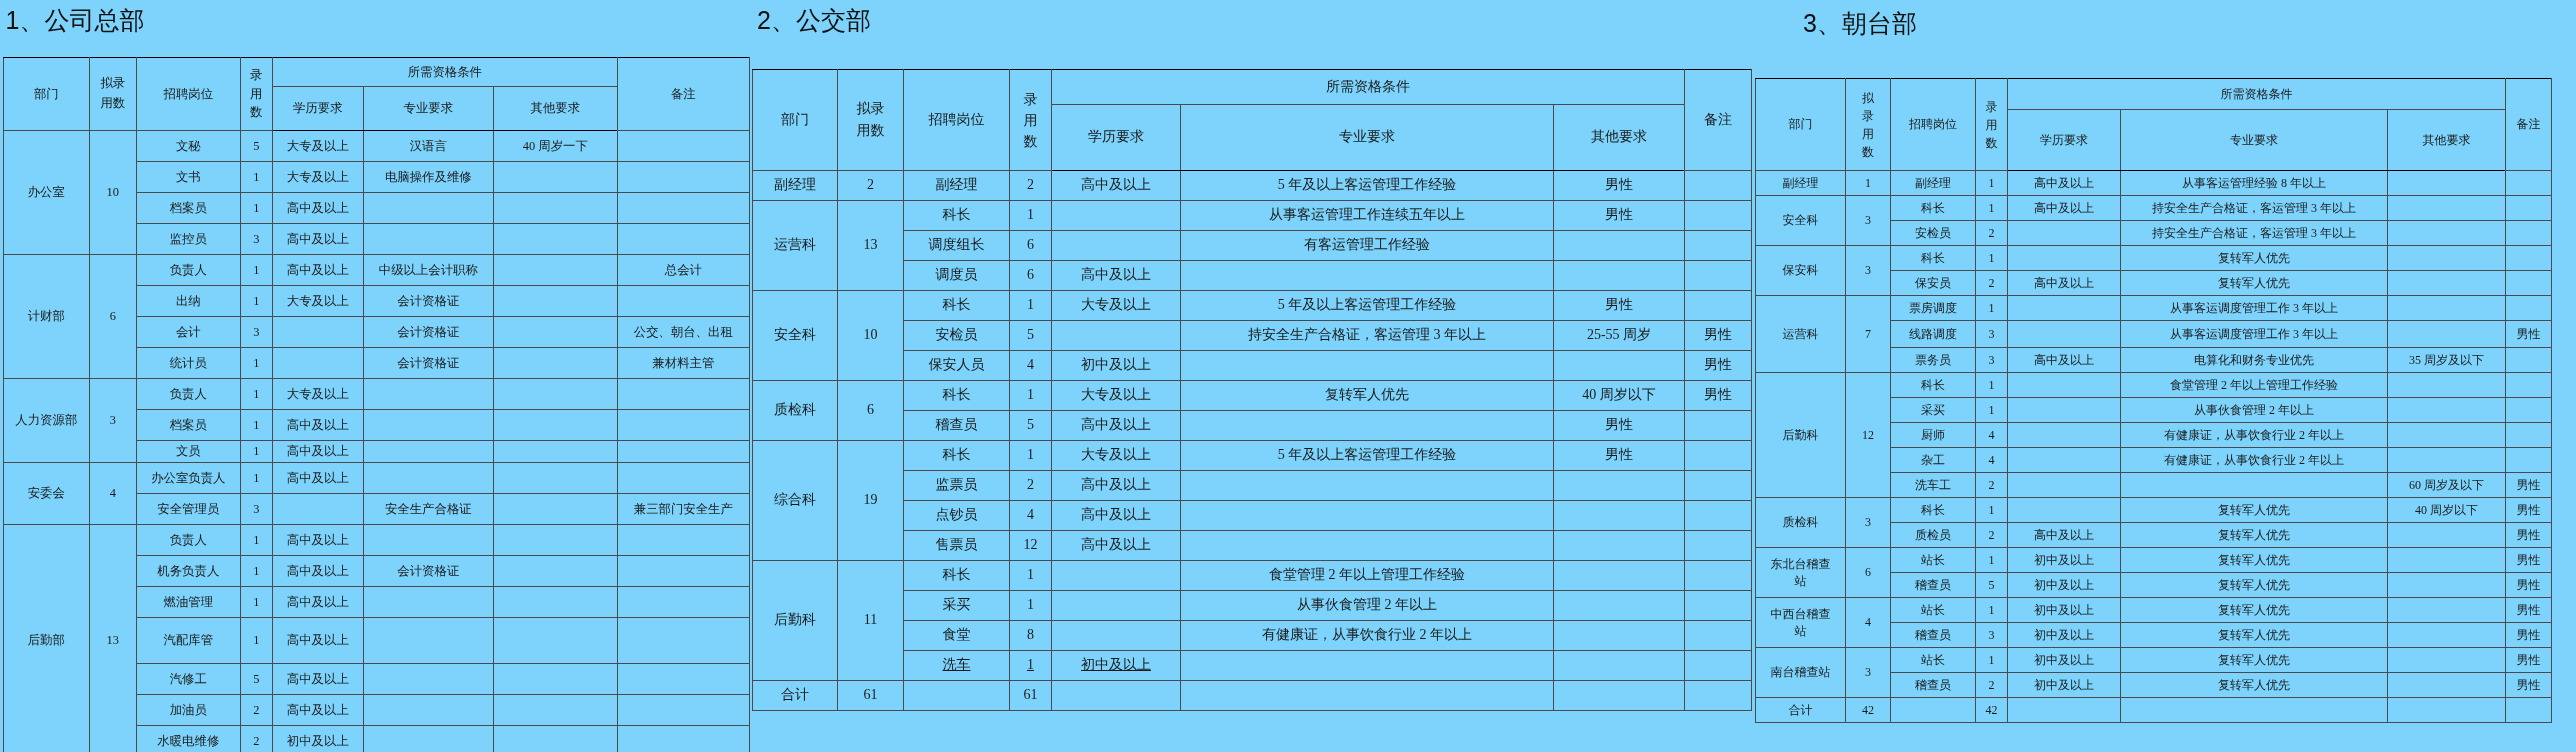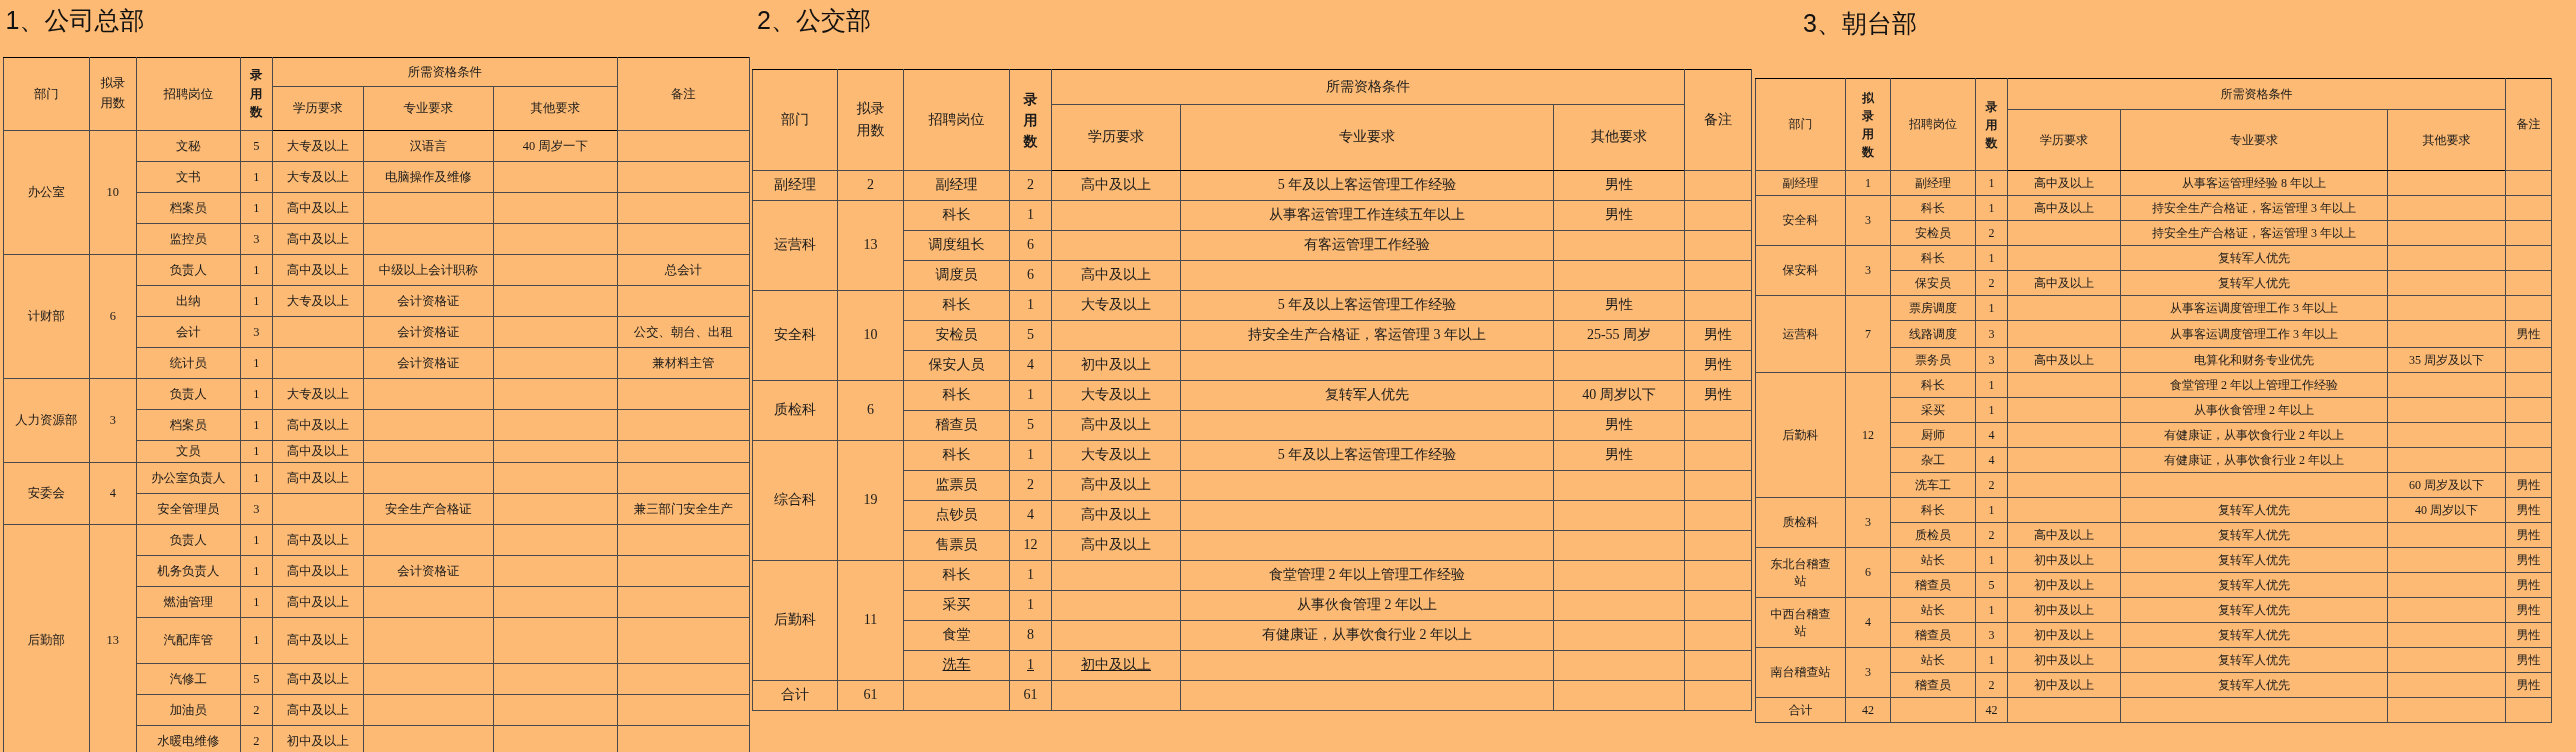--- a/index.html
+++ b/index.html
@@ -1,36 +1,36 @@
 <!DOCTYPE html>
 <html style="font-size:14.7px"><head>
 <meta charset="utf-8">
 <style>
   html,body{margin:0;padding:0;background:#ffffff;}
-  #canvas{position:relative;width:2576px;height:753px;background:#fdba74;overflow:hidden;
+  #canvas{position:relative;width:2576px;height:753px;background:#7dd3fc;overflow:hidden;
           font-family:"Liberation Serif","DejaVu Serif",serif;color:#1a1a1a;}
   .table-title{position:absolute;font-family:"Liberation Sans","DejaVu Sans",sans-serif;
                font-weight:500;font-size:25px;color:#111;white-space:nowrap;}
   #title-1{left:5.5px;top:3.7px;}
   #title-2{left:757px;top:3.7px;}
   #title-3{left:1803px;top:7.4px;}
   .tbl-wrap{position:absolute;}
   #twrap-0{left:2.8px;top:57px;}
   #twrap-1{left:752px;top:69px;}
   #twrap-2{left:1755px;top:78px;}
   table.rec{border-collapse:collapse;table-layout:fixed;border:1.8px solid #000;}
   table.rec th,table.rec td{border:0.9px solid #4a4a4a;padding:0 2.8px;text-align:center;
         vertical-align:middle;font-weight:normal;overflow:hidden;line-height:1.35;}
   table.rec thead tr:first-child th{border-top:1.8px solid #000;}
   table.rec thead tr:last-child th{border-bottom:1.8px solid #000;}
   tr.grp > td{border-top:1.8px solid #000;}
   #twrap-0 table{font-size:12.4px;}
   #twrap-1 table{font-size:14px;}
   #twrap-2 table{font-size:12px;}
-  .v1{display:inline-block;width:1.1em;word-break:break-all;line-height:1.5;font-weight:bold;}
+  .v1{display:inline-block;width:1.1em;word-break:break-all;line-height:1.5;}
   .v2{display:inline-block;width:2.35em;word-break:break-all;line-height:1.6;}
   .dw{display:inline-block;max-width:5.1em;word-break:break-all;}
 </style>
 </head>
 <body>
 
 <div id="canvas">
   <div class="table-title" id="title-1">1、公司总部</div>
   <div class="table-title" id="title-2">2、公交部</div>
   <div class="table-title" id="title-3">3、朝台部</div>

